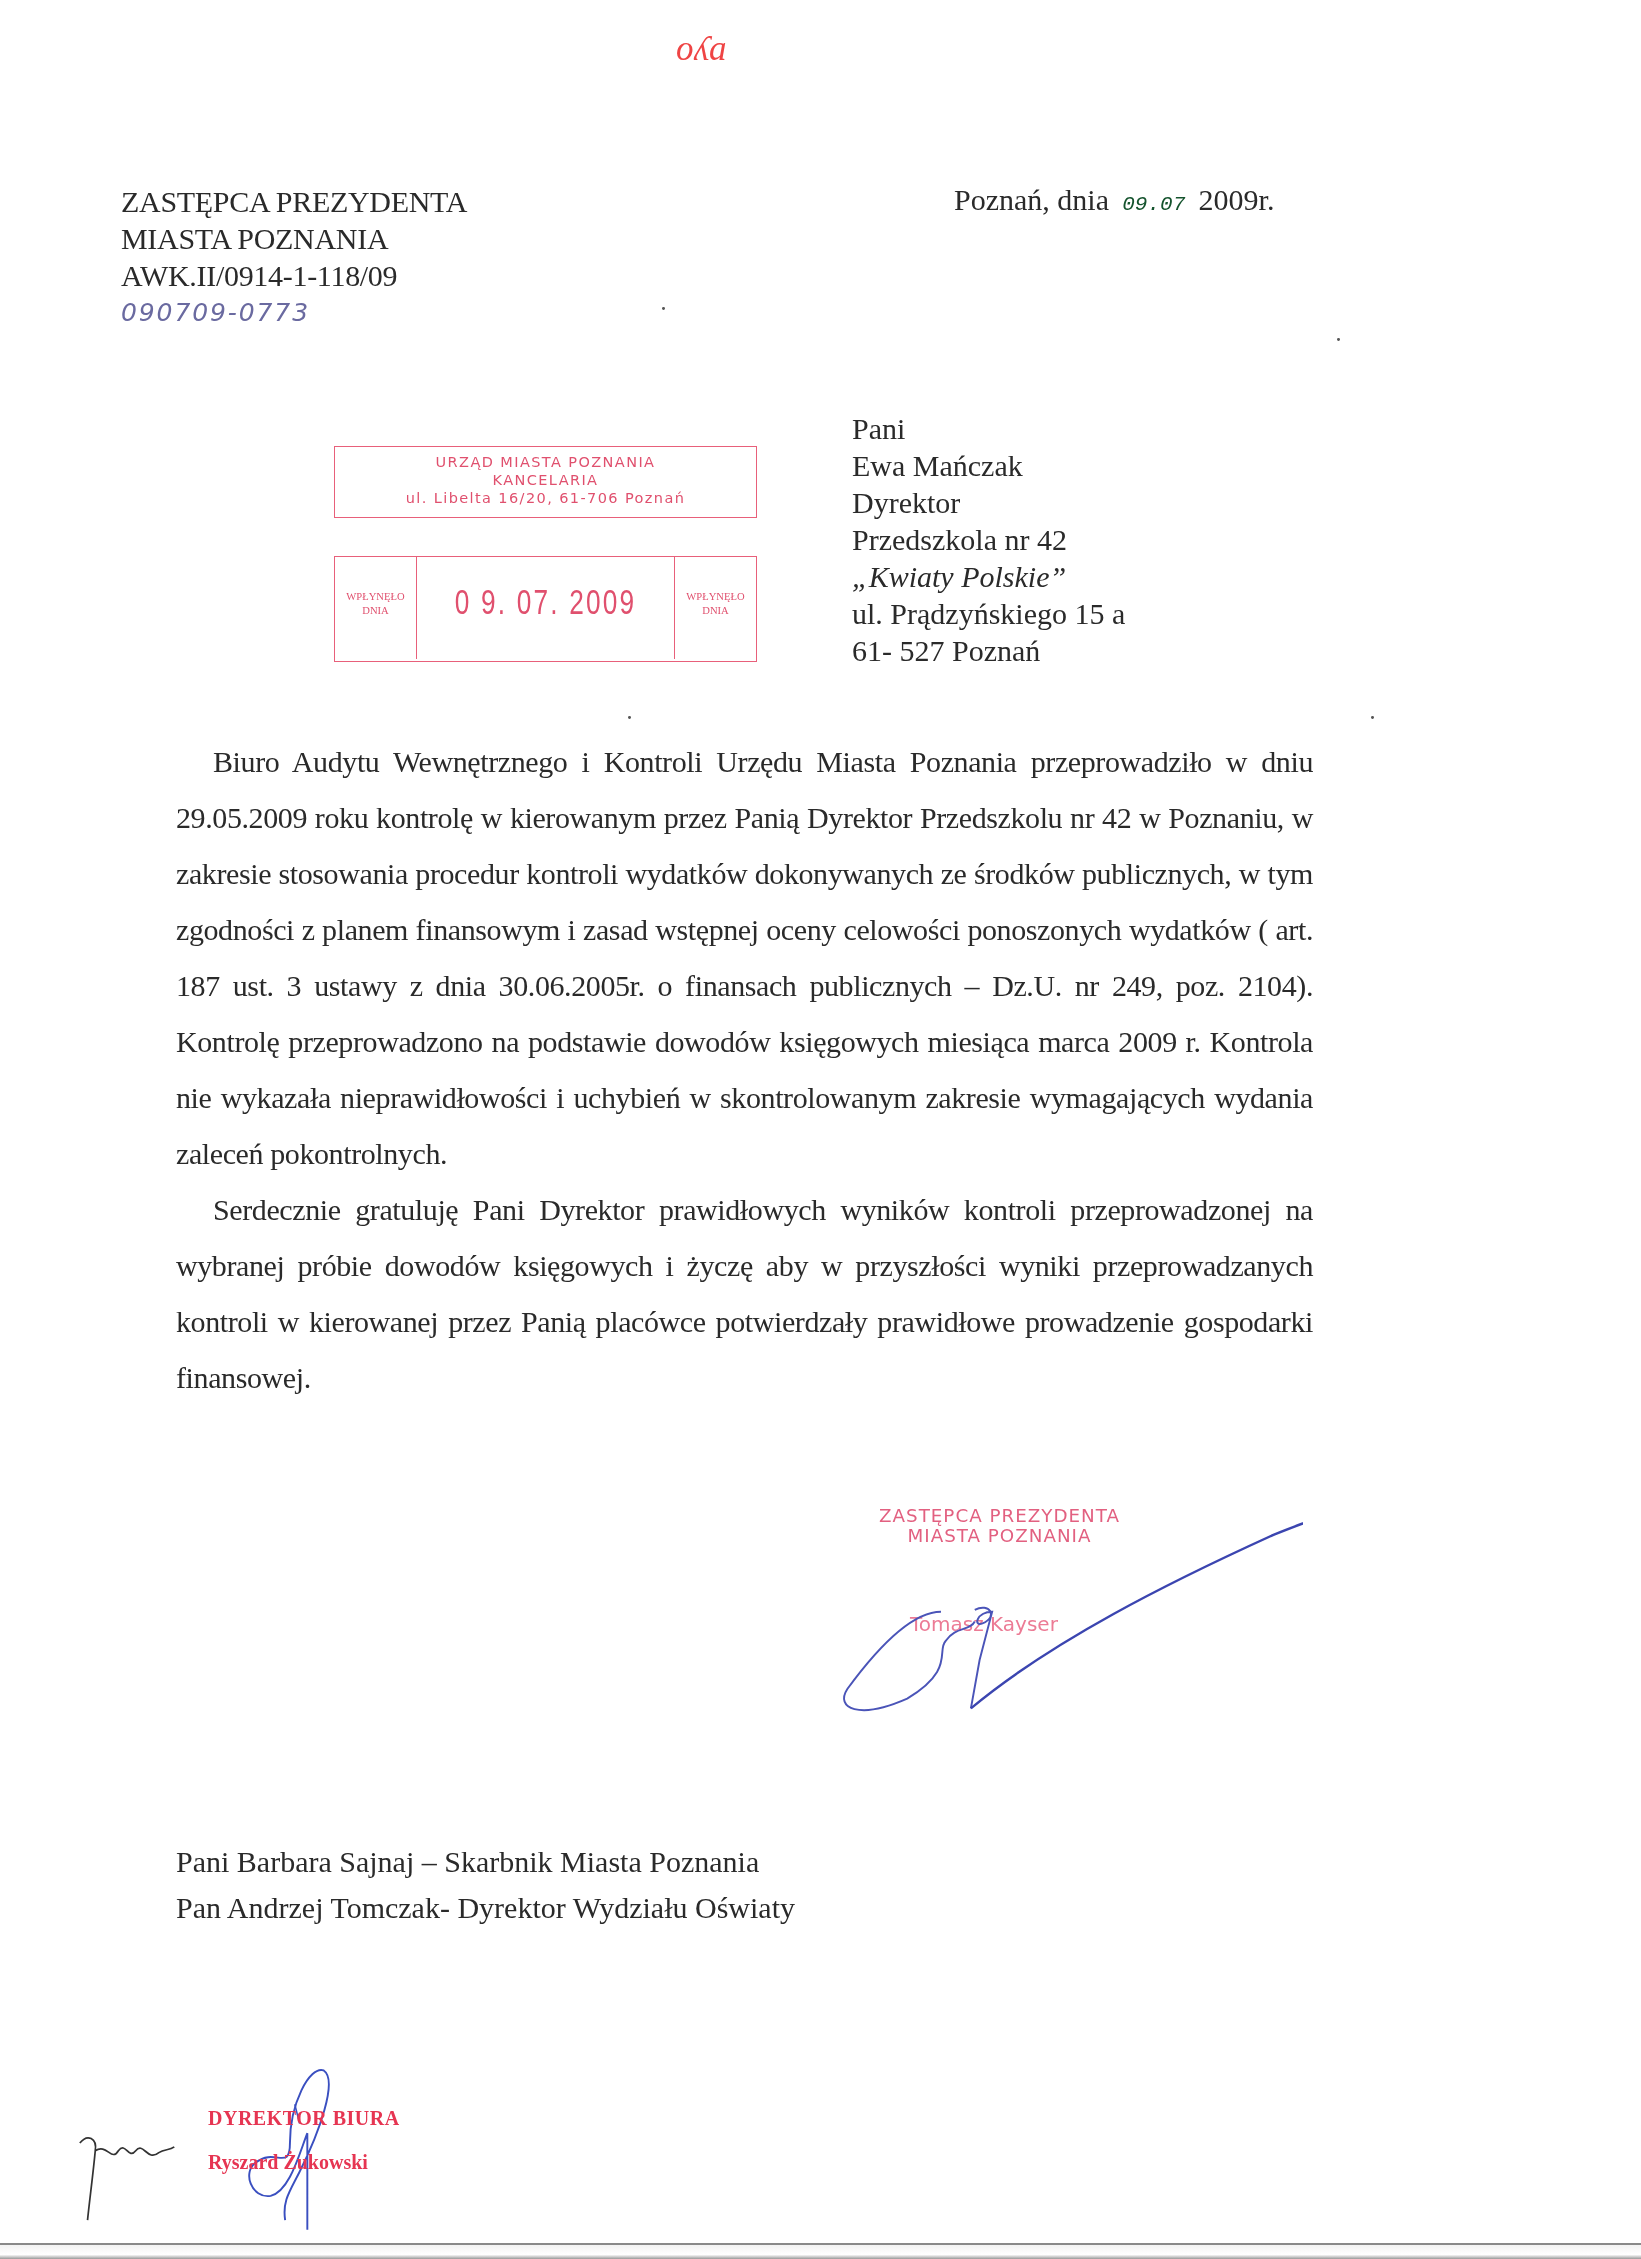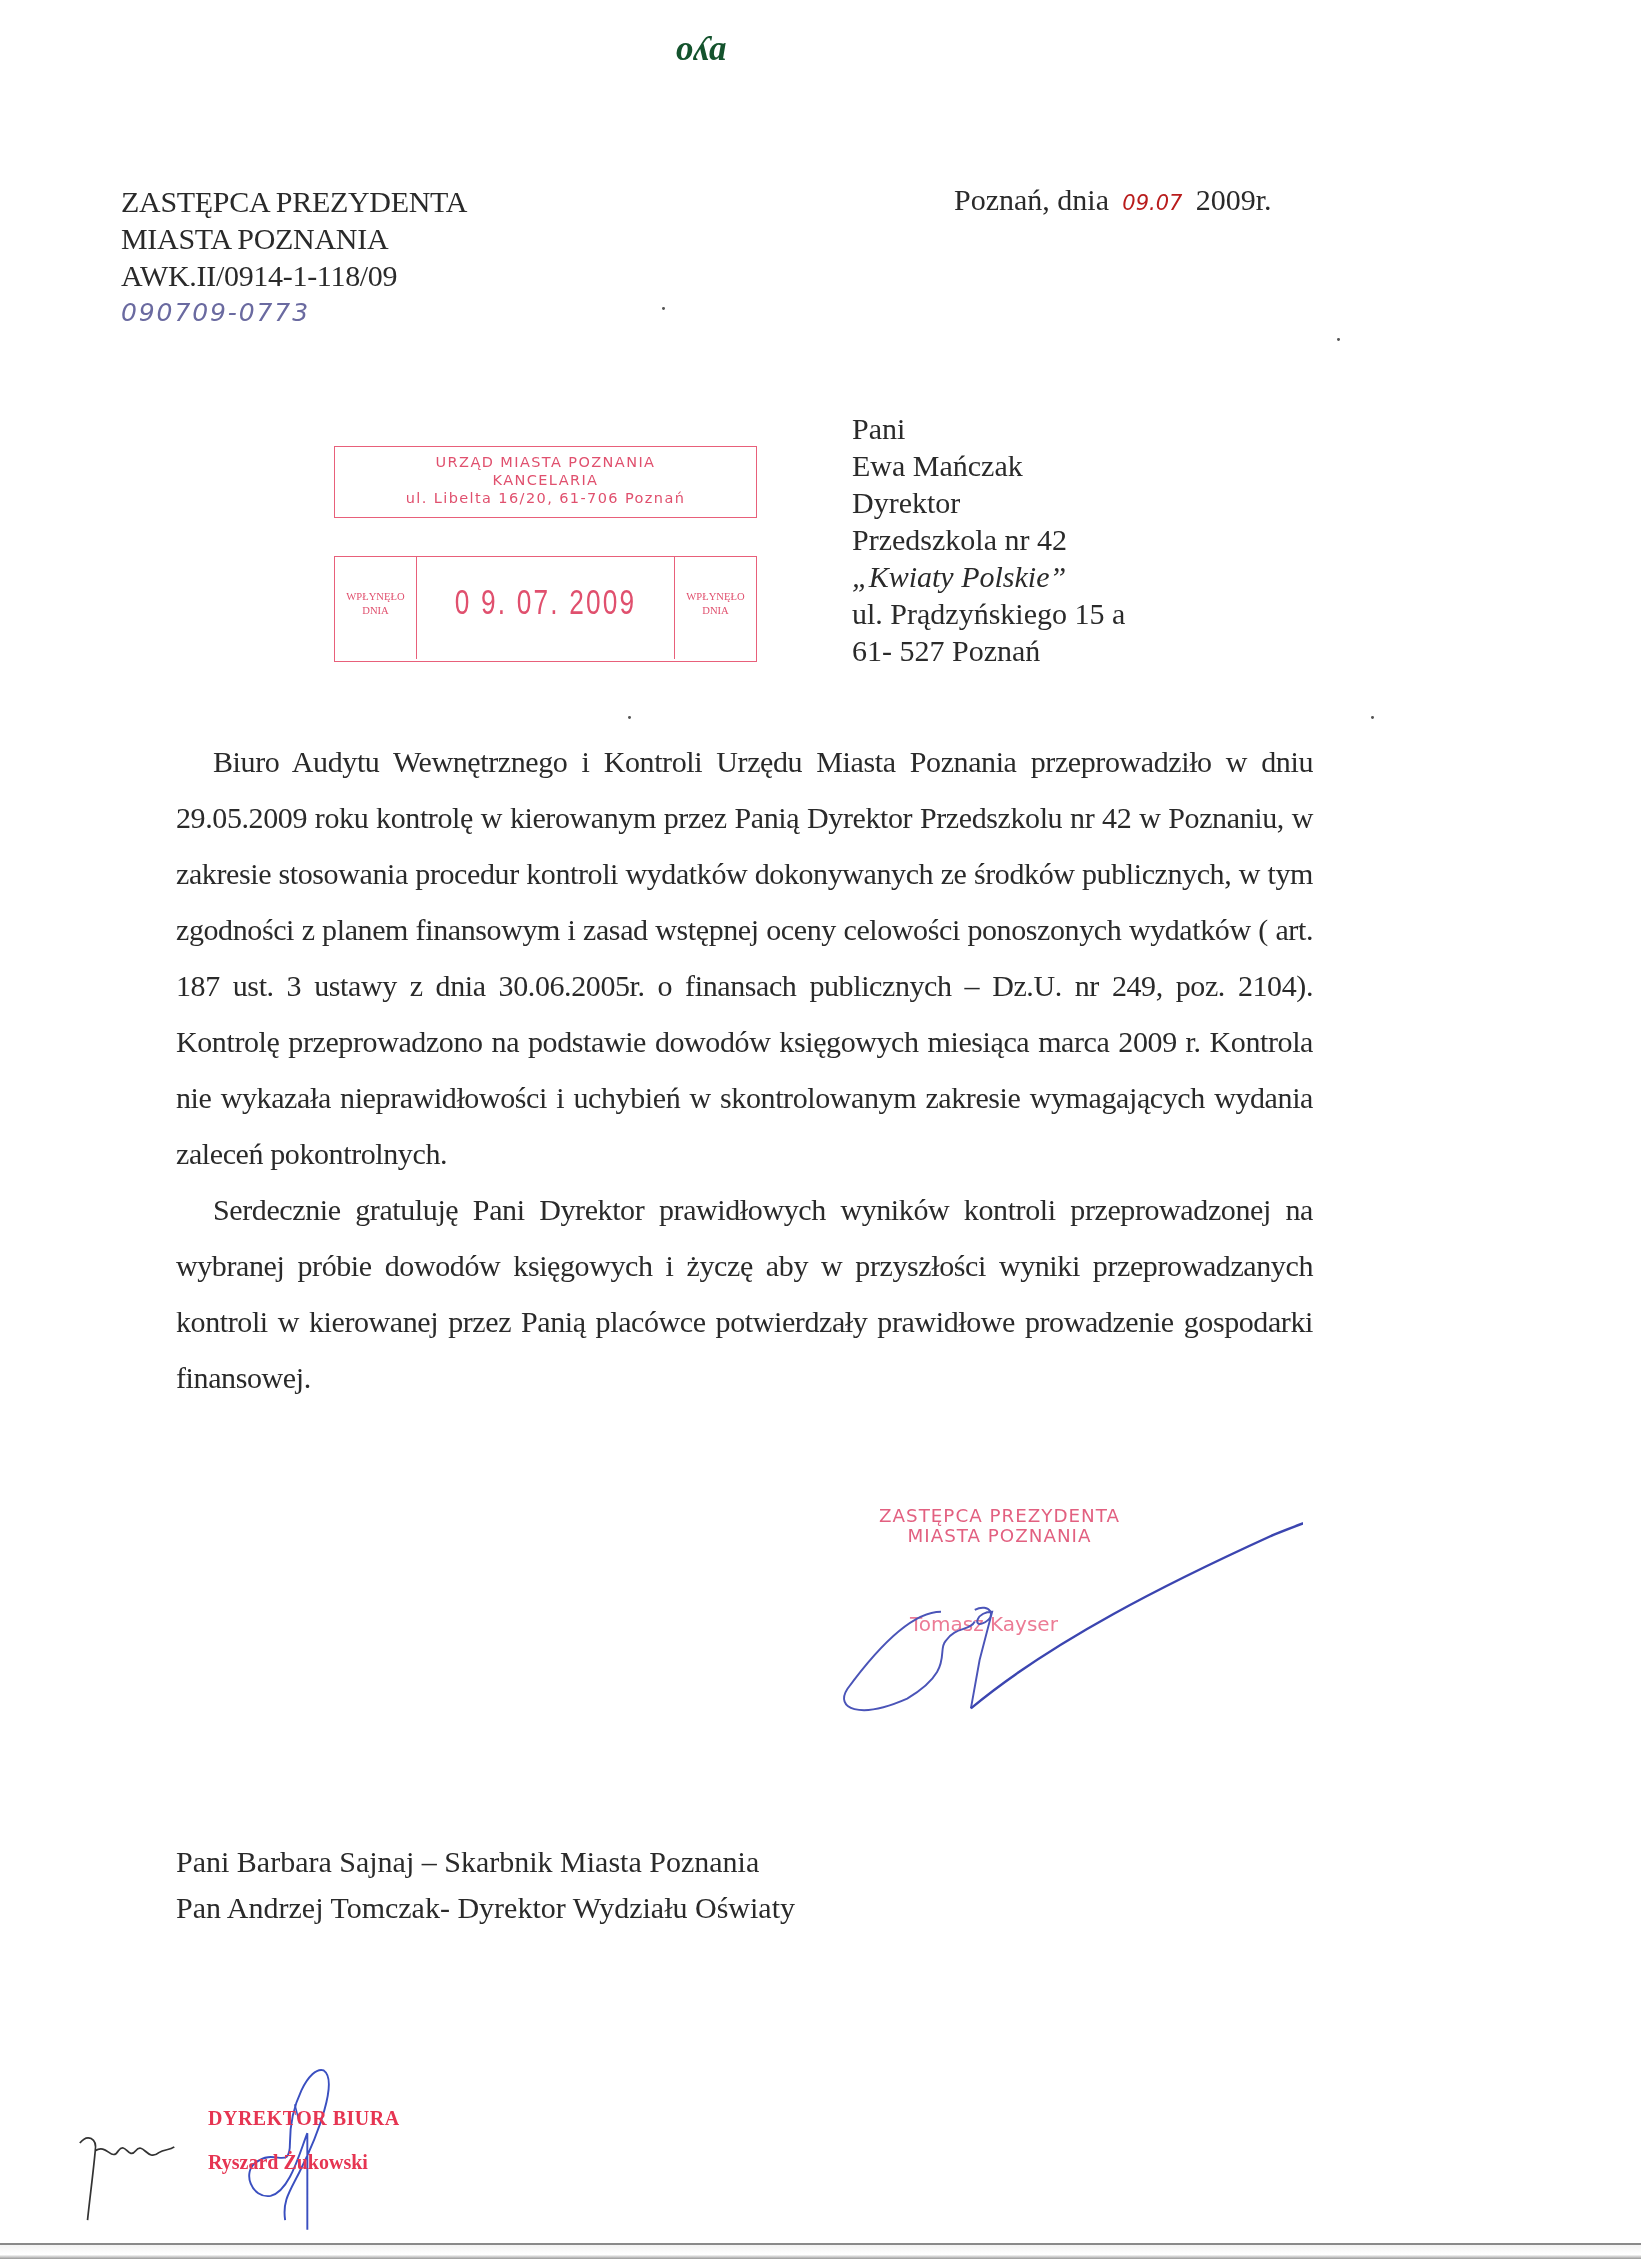--- a/index.html
+++ b/index.html
@@ -5,25 +5,25 @@
   html, body { margin: 0; padding: 0; }
   body {
     width: 1641px; height: 2259px; position: relative; overflow: hidden;
     background: #ffffff; color: #2a2a2a;
     font-family: "Liberation Serif", "DejaVu Serif", serif;
   }
   .abs { position: absolute; }
   .hand { font-family: "DejaVu Sans", sans-serif; color: #4a4a78; font-style: italic; }
 
   
-  .top-mark { left: 676px; top: 29px; font-size: 35px; color: #14532d; font-style: italic; font-weight: bold; }
+  .top-mark { left: 676px; top: 29px; font-size: 35px; color: #ef4444; font-style: italic; }
   .sender { left: 121px; top: 183px; font-size: 30px; line-height: 37px; letter-spacing: -0.3px; }
   .sender .hand { font-size: 25px; letter-spacing: 1.9px; color: #6a6aa0; }
   .date-line { left: 954px; top: 183px; font-size: 30px; }
-  .date-line .hand { font-size: 21px; color: #b91c1c; margin: 0 5.8px; }
+  .date-line .hand { font-size: 21px; color: #14532d; margin: 0 5.8px; font-family: Liberation Mono, monospace; }
 
   
   .stamp { left: 334px; top: 446px; width: 425px; height: 253px; color: #e0506e; }
   .stamp-box { position: absolute; border: 1.9px solid #e8607a; }
   .stamp .head { left: 0; top: 0; width: 421px; height: 70px; }
   .stamp .head-text { position: absolute; left: 0; top: 5.8px; width: 421px; text-align: center;
     font-family: "DejaVu Sans", sans-serif; font-size: 14.5px; line-height: 18.3px; letter-spacing: 1.4px; }
   .stamp .mid { left: 0; top: 70px; width: 421px; height: 104px; margin-top: 40px; }
   .stamp .cell-l { position: absolute; left: 0; top: 0; width: 81px; height: 102px; border-right: 1.9px solid #e8607a; }
   .stamp .cell-r { position: absolute; right: 0; top: 0; width: 81px; height: 102px; border-left: 1.9px solid #e8607a; }

